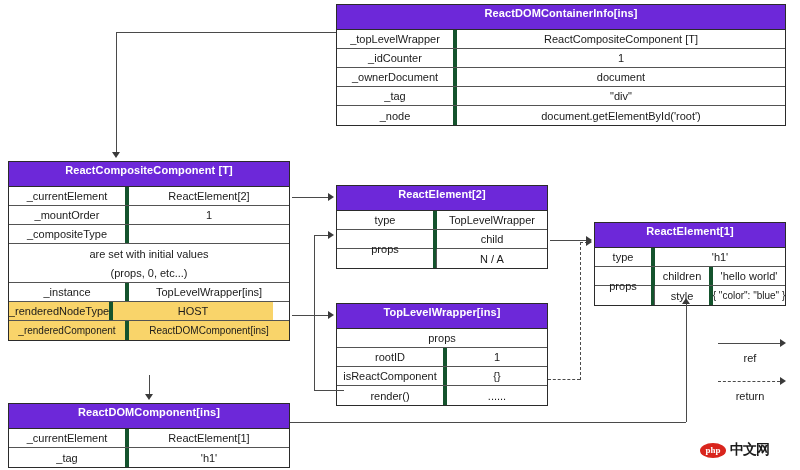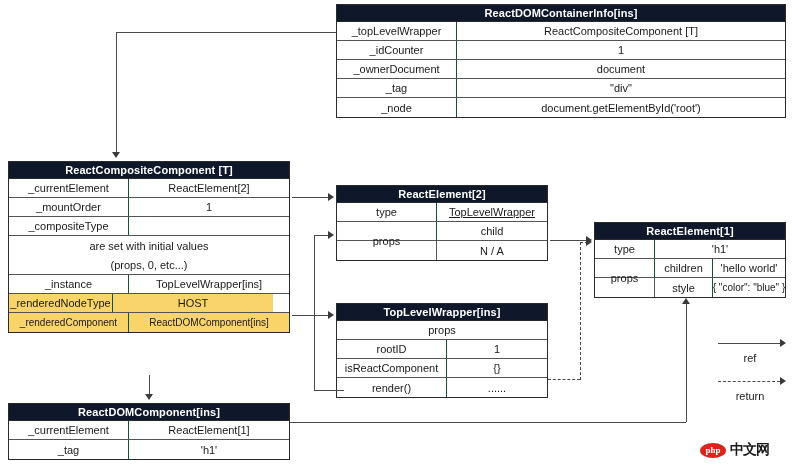--- a/index.html
+++ b/index.html
@@ -7,32 +7,32 @@
     width:800px;height:470px;position:relative;overflow:hidden;
     background:#ffffff;
     font-family:"Liberation Sans","DejaVu Sans",sans-serif;
     color:#1a1a1a;
   }
   .canvas{position:absolute;inset:0;}
 
   
   .box{position:absolute;border:1px solid #2b2b2b;box-sizing:border-box;background:#fff;}
   .hdr{
-    background:#0f172a;color:#ffffff;font-weight:bold;text-align:center;
-    font-size:11px;line-height:17px;height:17px;letter-spacing:.1px;
+    background:#6d28d9;color:#ffffff;font-weight:bold;text-align:center;
+    font-size:11px;line-height:17px;height:25px;letter-spacing:.1px;
     border-bottom:1px solid #2b2b2b;box-sizing:border-box;overflow:hidden;white-space:nowrap;
   }
   .row{display:flex;border-bottom:1px solid #545454;box-sizing:border-box;height:19px;}
   .row.last{border-bottom:none;}
   .cell{
     display:flex;align-items:center;justify-content:center;
     font-size:11px;line-height:12px;box-sizing:border-box;
     overflow:hidden;white-space:nowrap;text-align:center;
   }
-  .cell.k{border-right:1px solid #14532d;}
+  .cell.k{border-right:4px solid #14532d;}
   .cell.nb{border-right:none;}
   .hl{background:#f9d46a;}
   .full{width:100%;justify-content:center;}
 
   
   .note{
     display:flex;align-items:center;justify-content:center;
     font-size:11px;line-height:12px;height:19px;box-sizing:border-box;width:100%;
   }
   .noteblock{border-bottom:1px solid #545454;box-sizing:border-box;}
@@ -118,21 +118,21 @@
     <div class="row last">
       <div class="cell k hl" style="width:120px;font-size:10px;">_renderedComponent</div>
       <div class="cell nb hl" style="width:160px;font-size:10px;">ReactDOMComponent[ins]</div>
     </div>
   </div>
 
   <div class="box" style="left:336px;top:185px;width:212px;">
     <div class="hdr">ReactElement[2]</div>
     <div class="row">
       <div class="cell k" style="width:100px;">type</div>
-      <div class="cell nb" style="width:110px;text-decoration:underline;">TopLevelWrapper</div>
+      <div class="cell nb" style="width:110px;">TopLevelWrapper</div>
     </div>
     <div class="row" style="height:19px;">
       <div class="cell k" style="width:100px;height:38px;border-bottom:none;">props</div>
       <div class="cell nb" style="width:110px;">child</div>
     </div>
     <div class="row last">
       <div class="cell k" style="width:100px;border-right:1px solid #545454;"></div>
       <div class="cell nb" style="width:110px;">N / A</div>
     </div>
   </div>

